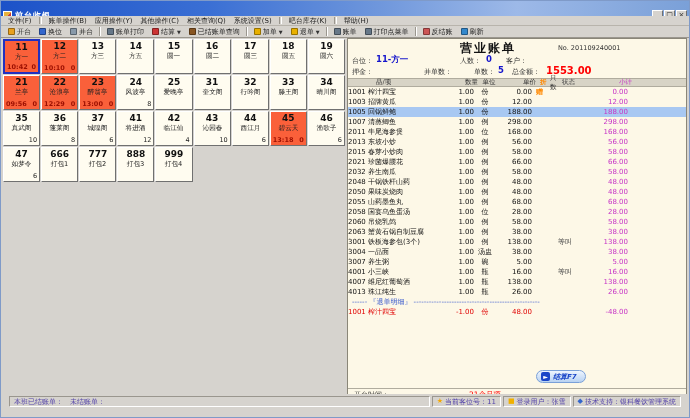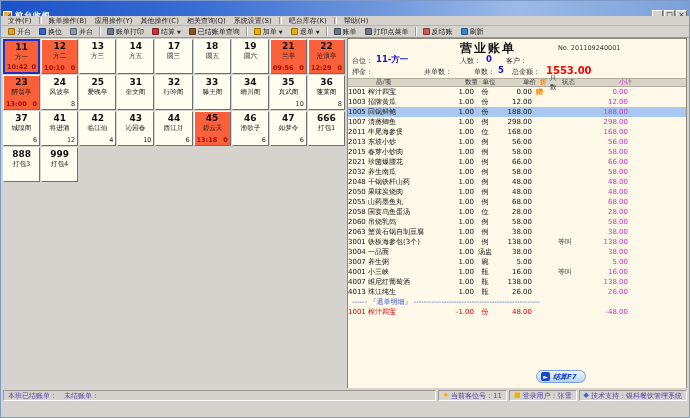--- a/index.html
+++ b/index.html
@@ -81,22 +81,22 @@
     padding:0 4px; cursor:pointer; }
   .settle-ico { width:9px; height:9px; background:#1a46c8; border-radius:2px; color:#fff; font-size:6px; line-height:9px; text-align:center; }
   .settle-txt { font-size:7px; font-weight:bold; font-style:italic; color:#1a46c8; }
 
   .bill-footer { position:absolute; left:0; right:0; bottom:0; height:13px; border-top:1px solid #b0ac9e;
     background:#fdf8e7; font-size:7px; color:#333; display:flex; align-items:center; }
   .open-time { margin-left:6px; }
   .items-count { margin-left:80px; color:#ff0000; font-weight:normal; font-size:7.5px; }
 
   
-  .statusbar { position:absolute; left:0; bottom:14px; width:100%; height:15px; background:#d6d3ce;
-    display:flex; align-items:center; padding:1px 2px; gap:2px; }
+  .statusbar { position:absolute; left:0; bottom:8px; width:100%; height:15px; background:#d6d3ce;
+    display:flex; align-items:center; padding:1px 8px; gap:2px; }
   .sb-seg { height:11px; border:1px solid; border-color:#9a968e #ffffff #ffffff #9a968e;
     display:flex; align-items:center; gap:2px; padding:0 4px; font-size:7px; color:#5544aa; white-space:nowrap; }
   .sb-left { flex:1; }
   .sb-ico { font-size:7px; line-height:7px; }
 </style>
 </head>
 <body>
 
 <div class="window">
 
@@ -204,20 +204,30 @@
           <div class="tbl-num">13</div>
           <div class="tbl-name">方三</div>
           <div class="tbl-bottom"></div>
         </div>
         <div class="tbl-btn">
           <div class="tbl-num">14</div>
           <div class="tbl-name">方五</div>
           <div class="tbl-bottom"></div>
         </div>
         <div class="tbl-btn">
+          <div class="tbl-num">15</div>
+          <div class="tbl-name">圆一</div>
+          <div class="tbl-bottom"></div>
+        </div>
+        <div class="tbl-btn">
+          <div class="tbl-num">16</div>
+          <div class="tbl-name">圆二</div>
+          <div class="tbl-bottom"></div>
+        </div>
+        <div class="tbl-btn">
           <div class="tbl-num">17</div>
           <div class="tbl-name">圆三</div>
           <div class="tbl-bottom"></div>
         </div>
         <div class="tbl-btn">
           <div class="tbl-num">18</div>
           <div class="tbl-name">圆五</div>
           <div class="tbl-bottom"></div>
         </div>
         <div class="tbl-btn">
@@ -348,20 +358,25 @@
         <div class="tbl-btn">
           <div class="tbl-num">47</div>
           <div class="tbl-name">如梦令</div>
           <div class="tbl-bottom">
             <span class="tbl-cap">6</span>
           </div>
         </div>
         <div class="tbl-btn">
           <div class="tbl-num">666</div>
           <div class="tbl-name">打包1</div>
+          <div class="tbl-bottom"></div>
+        </div>
+        <div class="tbl-btn">
+          <div class="tbl-num">777</div>
+          <div class="tbl-name">打包2</div>
           <div class="tbl-bottom"></div>
         </div>
         <div class="tbl-btn">
           <div class="tbl-num">888</div>
           <div class="tbl-name">打包3</div>
           <div class="tbl-bottom"></div>
         </div>
         <div class="tbl-btn">
           <div class="tbl-num">999</div>
           <div class="tbl-name">打包4</div>

